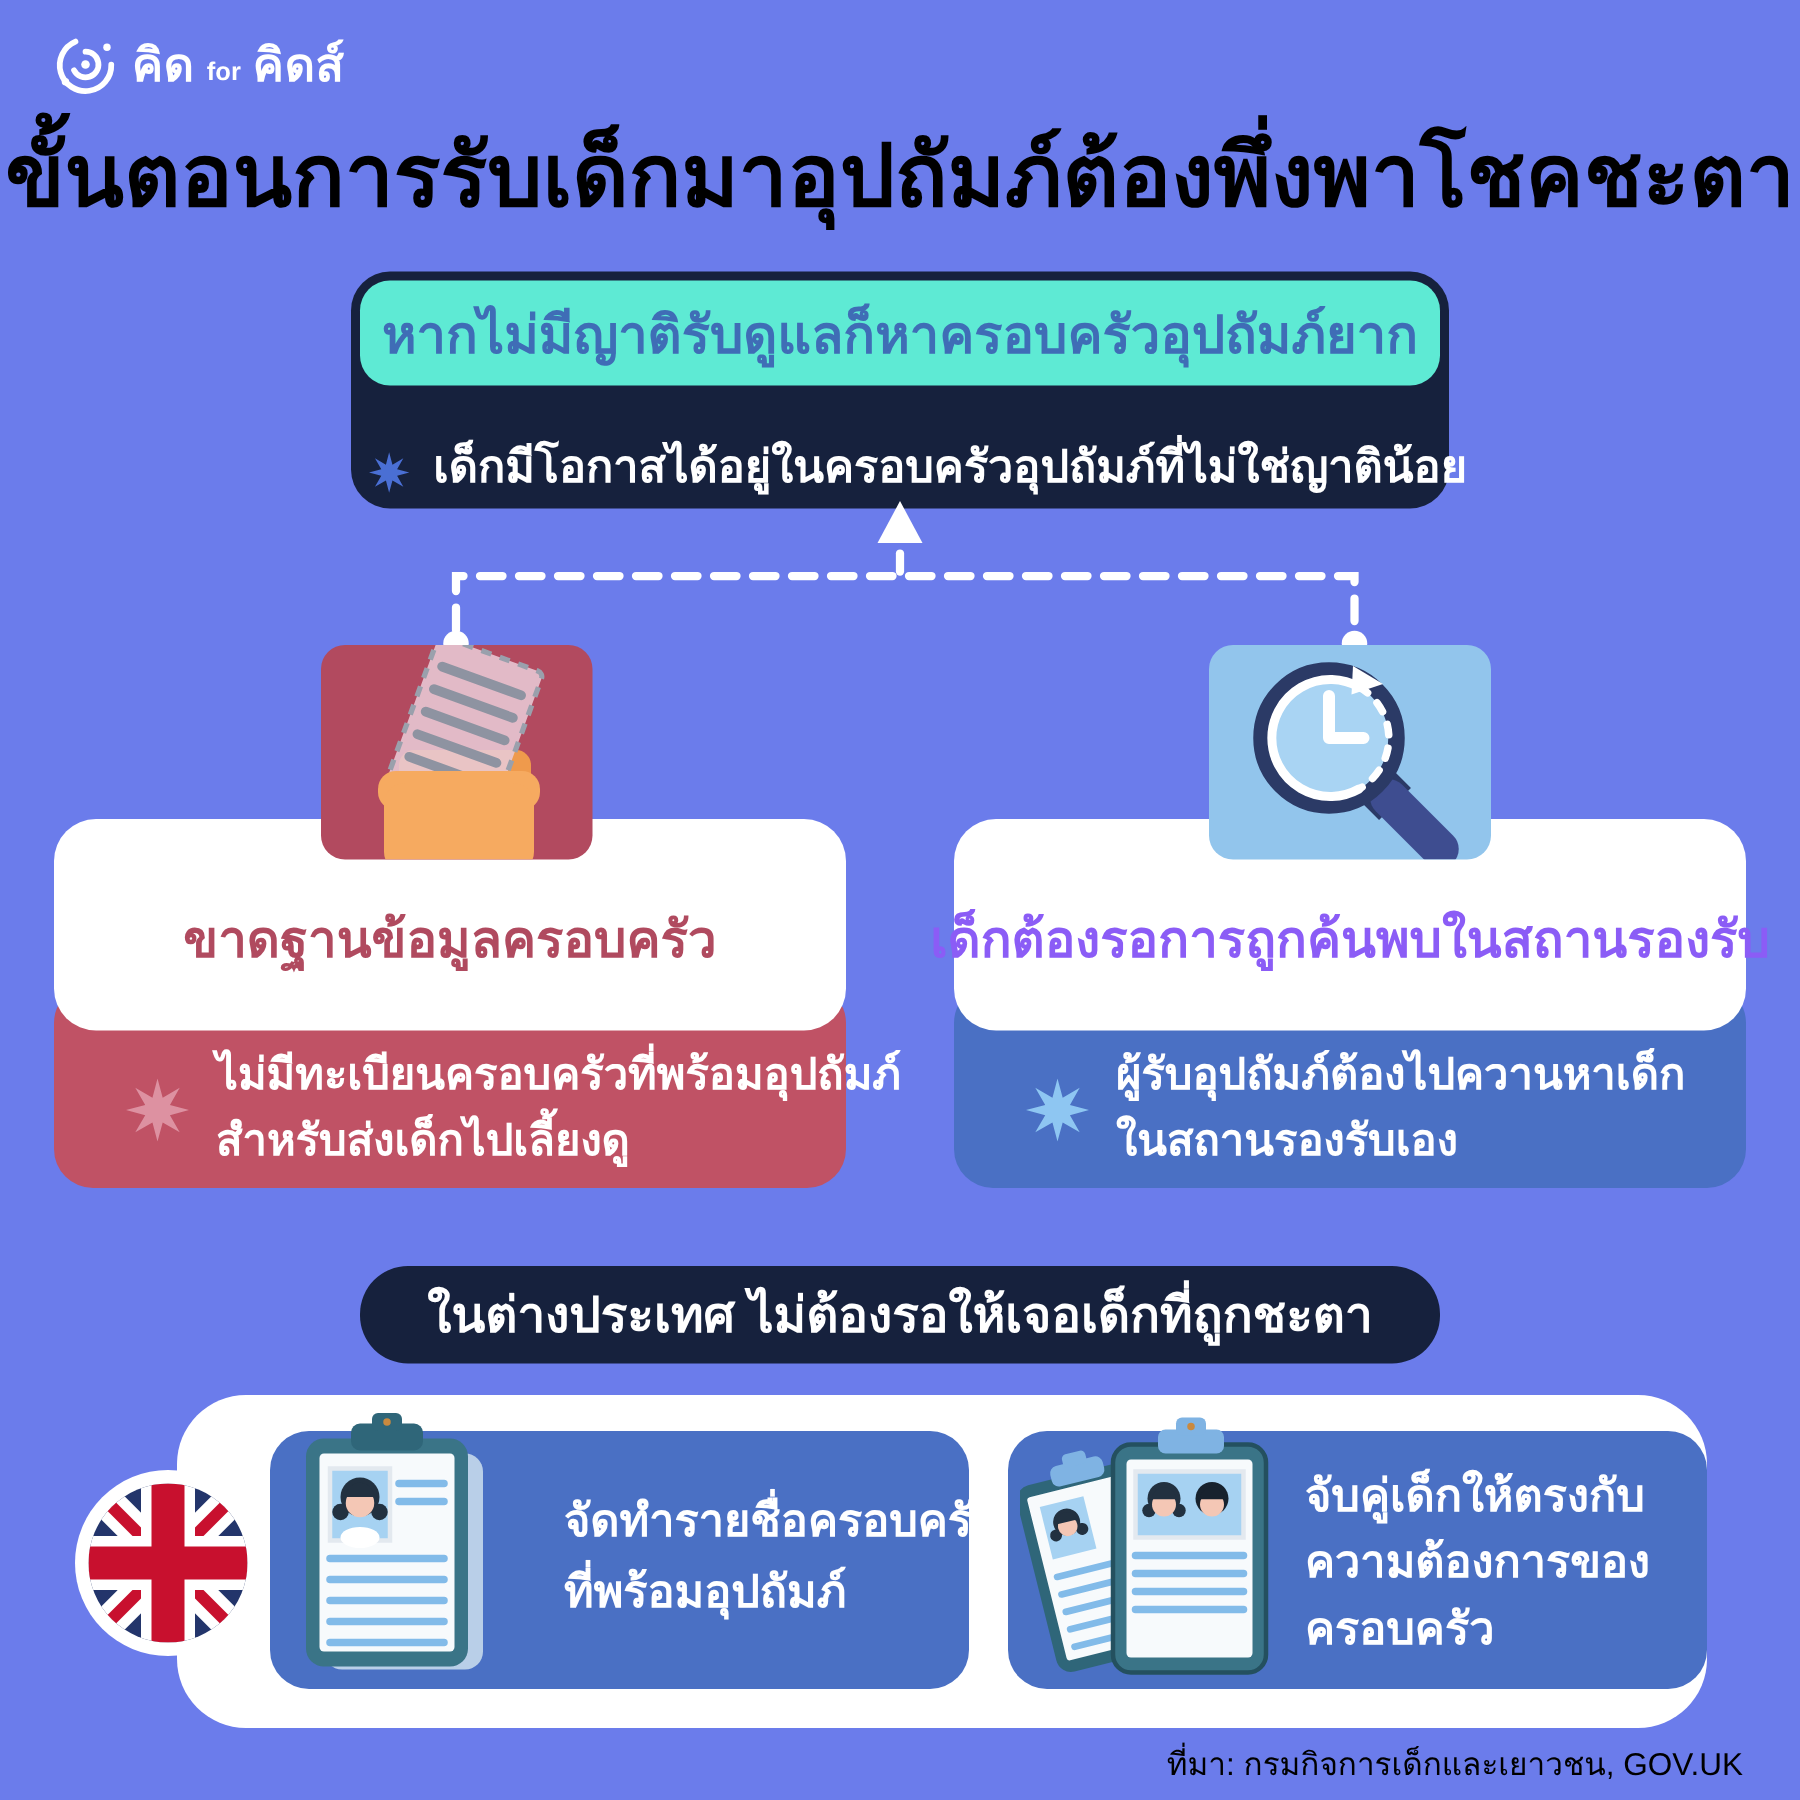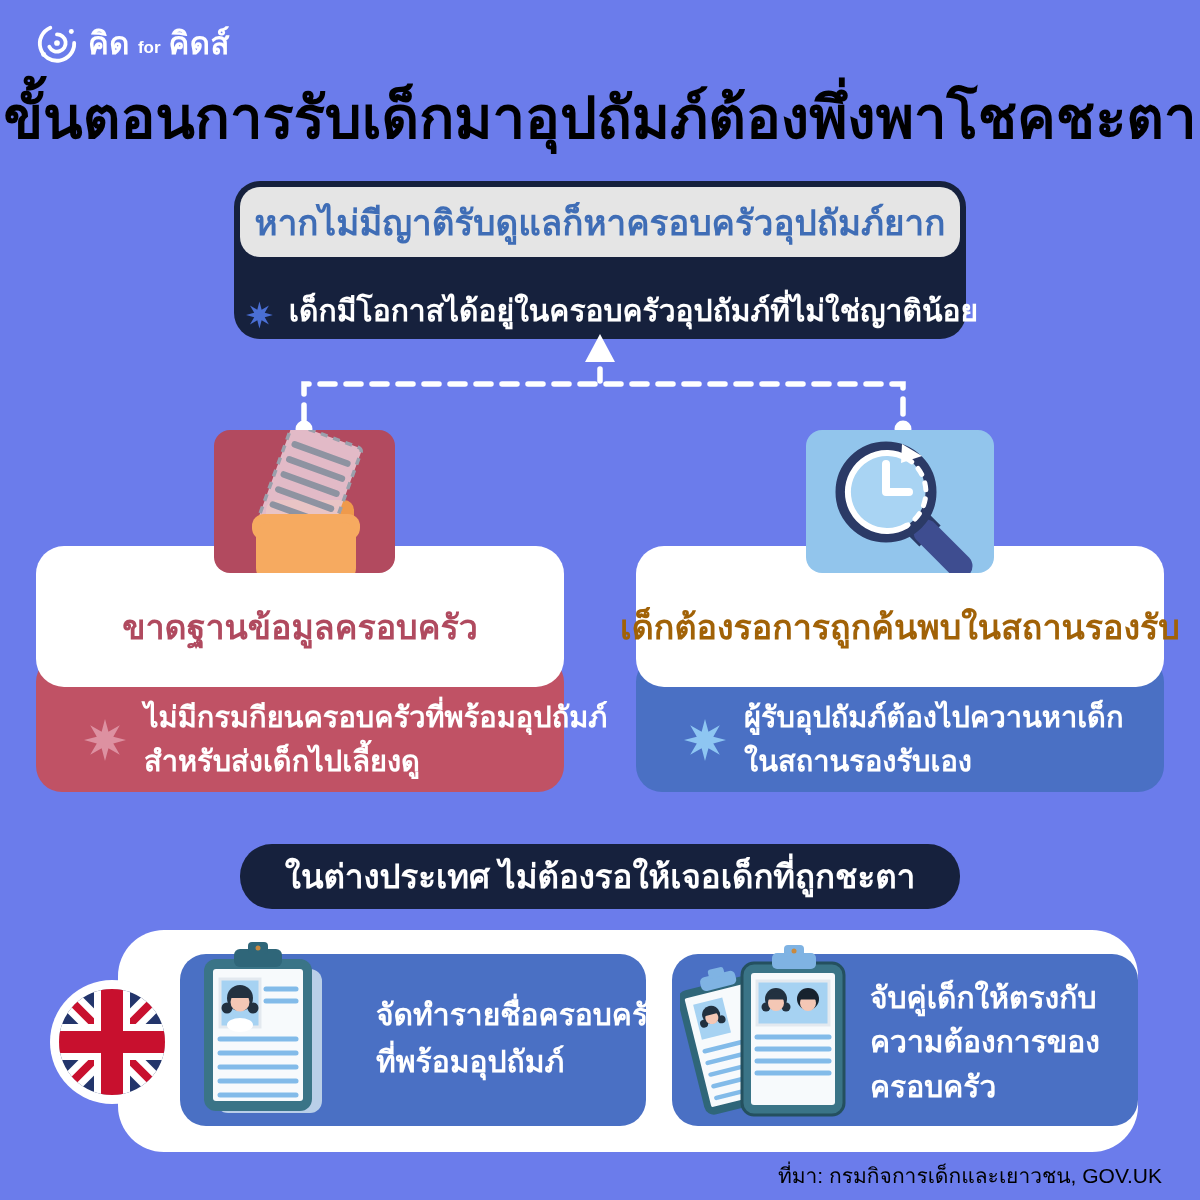--- a/index.html
+++ b/index.html
@@ -13,21 +13,21 @@
   .logo .t1,.logo .t3{font-size:31px;font-weight:800;letter-spacing:.5px;}
   .logo .t2{font-size:17px;font-weight:600;margin:10px 8px 0 8px;}
   .logo svg{margin-right:10px;}
   .page-title{
     position:absolute;left:0;right:0;top:80px;text-align:center;
     color:#000000;font-size:58px;font-weight:800;white-space:nowrap;line-height:1.3;
   }
   
   .s1-navy{position:absolute;left:234px;top:181px;width:732px;height:158px;background:#16213d;border-radius:26px;}
   .s1-white{
-    position:absolute;left:240px;top:187px;width:720px;height:70px;background:#e5e5e5;border-radius:20px;
+    position:absolute;left:240px;top:187px;width:720px;height:70px;background:#5eead4;border-radius:20px;
     display:flex;align-items:center;justify-content:center;
     color:#3f6db6;font-size:35px;font-weight:800;white-space:nowrap;
   }
   .s1-note{
     position:absolute;left:246px;top:260px;width:732px;height:74px;
     display:flex;align-items:flex-end;justify-content:center;gap:16px;
     color:#fff;font-size:30px;font-weight:600;white-space:nowrap;
   }
   .connector{position:absolute;left:0;top:0;pointer-events:none;z-index:1;}
   
@@ -35,21 +35,21 @@
   .tile-left{left:214px;width:181px;background:#b24a5f;}
   .tile-right{left:806px;width:188px;background:#92c5ec;}
   
   .pcard{
     position:absolute;top:546px;width:528px;height:141px;background:#fff;border-radius:28px;z-index:3;
     display:flex;flex-direction:row;justify-content:center;align-items:center;
     padding-top:22px;box-sizing:border-box;text-align:center;
     font-size:34px;font-weight:800;line-height:1.5;
   }
   .pcard-left{left:36px;color:#b04a5f;}
-  .pcard-right{left:636px;color:#a16207;}
+  .pcard-right{left:636px;color:#8b5cf6;}
   
   .pbox{position:absolute;top:656px;width:528px;height:136px;border-radius:26px;z-index:2;}
   .pbox-left{left:36px;background:#c05265;}
   .pbox-right{left:636px;background:#4a70c4;}
   .pbox .inner{
     position:absolute;left:48px;right:16px;top:40px;
     display:flex;align-items:center;gap:18px;
     color:#fff;font-size:29px;font-weight:600;line-height:1.5;
   }
   .pbox .inner svg{flex-shrink:0;}
@@ -141,21 +141,21 @@
   </div>
   <div class="pcard pcard-left">
     <span class="line">ขาดฐานข้อมูลครอบครัว</span>
   </div>
   <div class="pbox pbox-left">
     <div class="inner">
       <svg width="42" height="42" viewBox="0 0 40 40">
         <polygon fill="#dd91a1" points="20,0 23.3,12.2 34.1,5.9 27.9,16.8 40,20 27.9,23.3 34.1,34.1 23.3,27.9 20,40 16.8,27.9 5.9,34.1 12.2,23.3 0,20 12.2,16.8 5.9,5.9 16.8,12.2"></polygon>
       </svg>
       <div>
-        <span class="line">ไม่มีกรมกียนครอบครัวที่พร้อมอุปถัมภ์</span>
+        <span class="line">ไม่มีทะเบียนครอบครัวที่พร้อมอุปถัมภ์</span>
         <span class="line">สำหรับส่งเด็กไปเลี้ยงดู</span>
       </div>
     </div>
   </div>
 
   <div class="tile tile-right">
     <svg width="188" height="143" viewBox="0 0 188 143">
       <line x1="110" y1="92" x2="124" y2="106" stroke="#2b3a66" stroke-width="30" stroke-linecap="butt"></line>
       <line x1="120" y1="102" x2="154" y2="136" stroke="#3e4d90" stroke-width="25" stroke-linecap="round"></line>
       <circle cx="80" cy="62" r="45" fill="#a9d4f3" stroke="#2b3a66" stroke-width="11"></circle>

